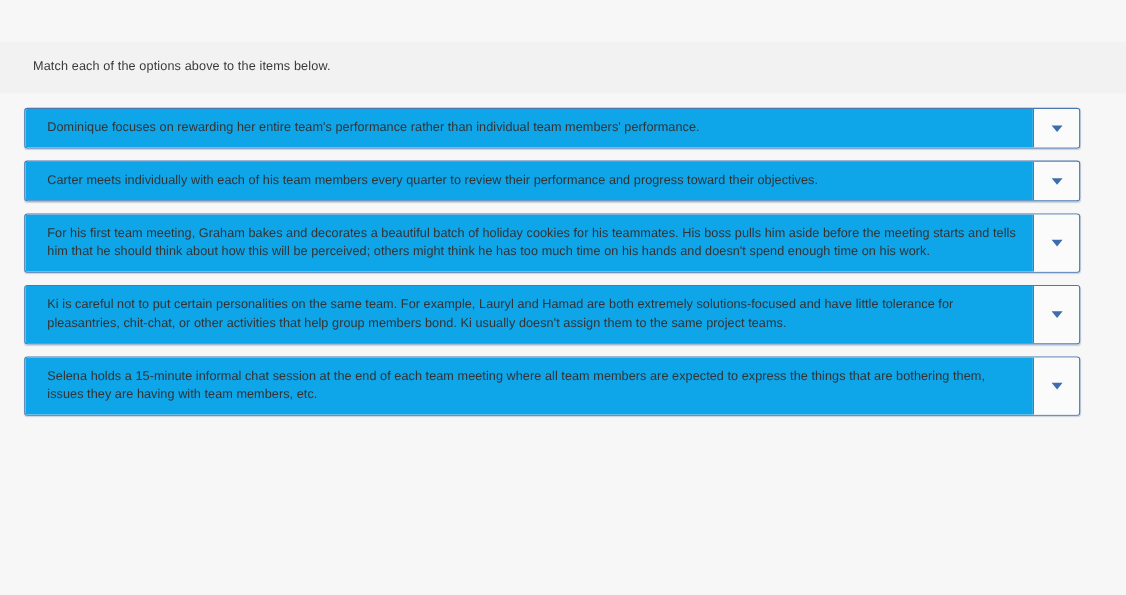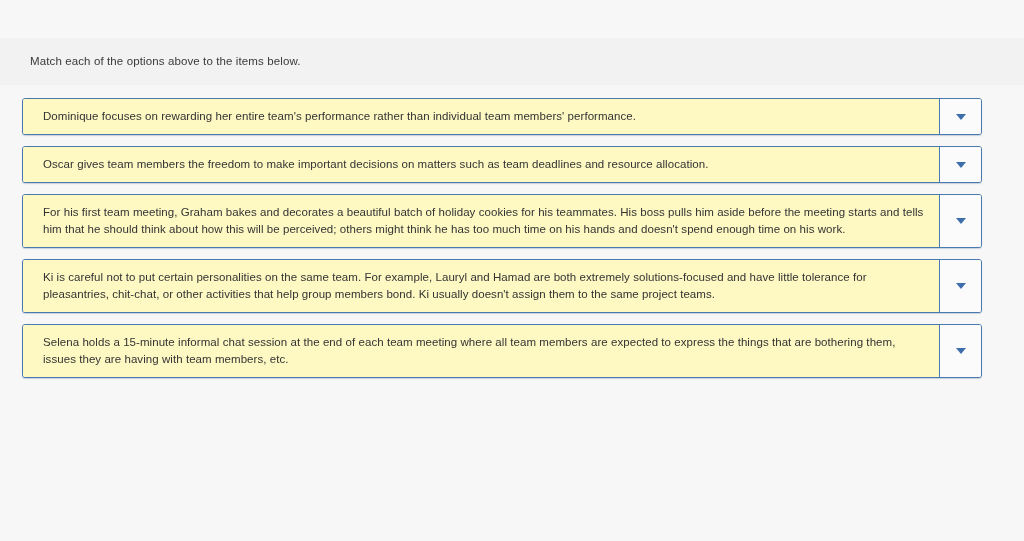--- a/index.html
+++ b/index.html
@@ -58,21 +58,21 @@
     box-shadow: 0 1px 1px rgba(80, 110, 150, 0.28);
     overflow: hidden;
   }
 
   .item-statement {
     flex: 1 1 auto;
     box-sizing: border-box;
     padding: 9px 14px 9px 20px;
     display: flex;
     align-items: center;
-    background: #fef9c3;
+    background: #0ea5e9;
     min-height: 34px;
   }
 
   .item-statement .stmt-text {
     font-size: 11.5px;
     line-height: 17px;
     color: #333333;
     letter-spacing: 0.005em;
   }
 
@@ -115,21 +115,21 @@
   <div class="item-row lines-1">
         <div class="item-statement">
           <span class="stmt-text">Dominique focuses on rewarding her entire team's performance rather than individual team members' performance.</span>
         </div>
         <div class="item-dropdown">
           <span class="caret"></span>
         </div>
       </div>
       <div class="item-row lines-1">
         <div class="item-statement">
-          <span class="stmt-text">Oscar gives team members the freedom to make important decisions on matters such as team deadlines and resource allocation.</span>
+          <span class="stmt-text">Carter meets individually with each of his team members every quarter to review their performance and progress toward their objectives.</span>
         </div>
         <div class="item-dropdown">
           <span class="caret"></span>
         </div>
       </div>
       <div class="item-row lines-2">
         <div class="item-statement">
           <span class="stmt-text">For his first team meeting, Graham bakes and decorates a beautiful batch of holiday cookies for his teammates. His boss pulls him aside before the meeting starts and tells him that he should think about how this will be perceived; others might think he has too much time on his hands and doesn't spend enough time on his work.</span>
         </div>
         <div class="item-dropdown">

